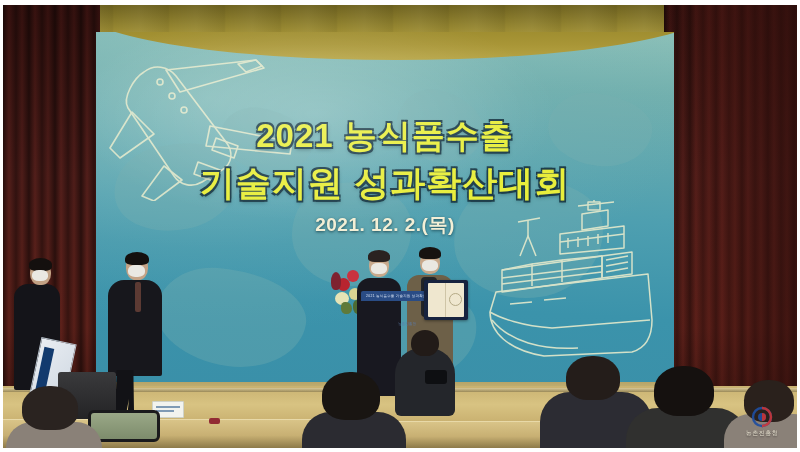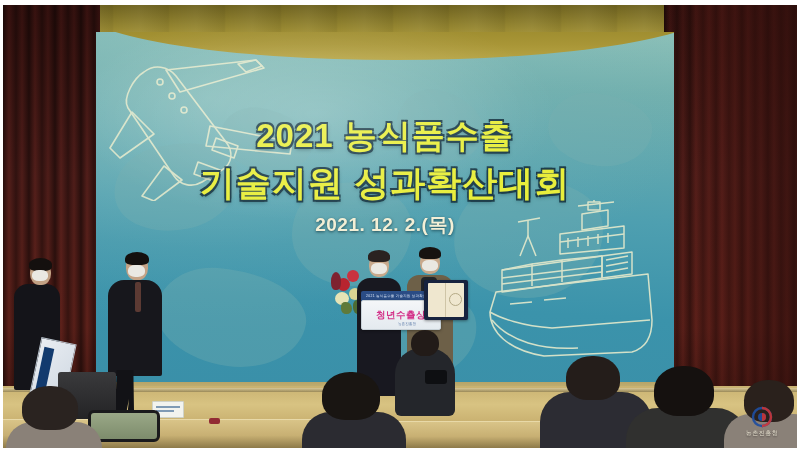--- a/index.html
+++ b/index.html
@@ -378,23 +378,20 @@
 
     <div class="person p-h2">
       <div class="body"></div>
       <div class="inner-dark"></div>
       <div class="head"></div>
       <div class="hair"></div>
       <div class="mask"></div>
     </div>
 
     <div class="placard-head">2021 농식품수출 기술지원 성과확산대회</div>
-    <div class="placard">
-      <span class="placard-text">청년수출상</span>
-    </div>
     <div class="placard-foot">농촌진흥청</div>
 
     <div class="certificate">
       <div class="cert-page"></div>
       <div class="cert-fold"></div>
       <div class="cert-seal"></div>
     </div>
 
     <div class="person photog">
       <div class="body"></div>

